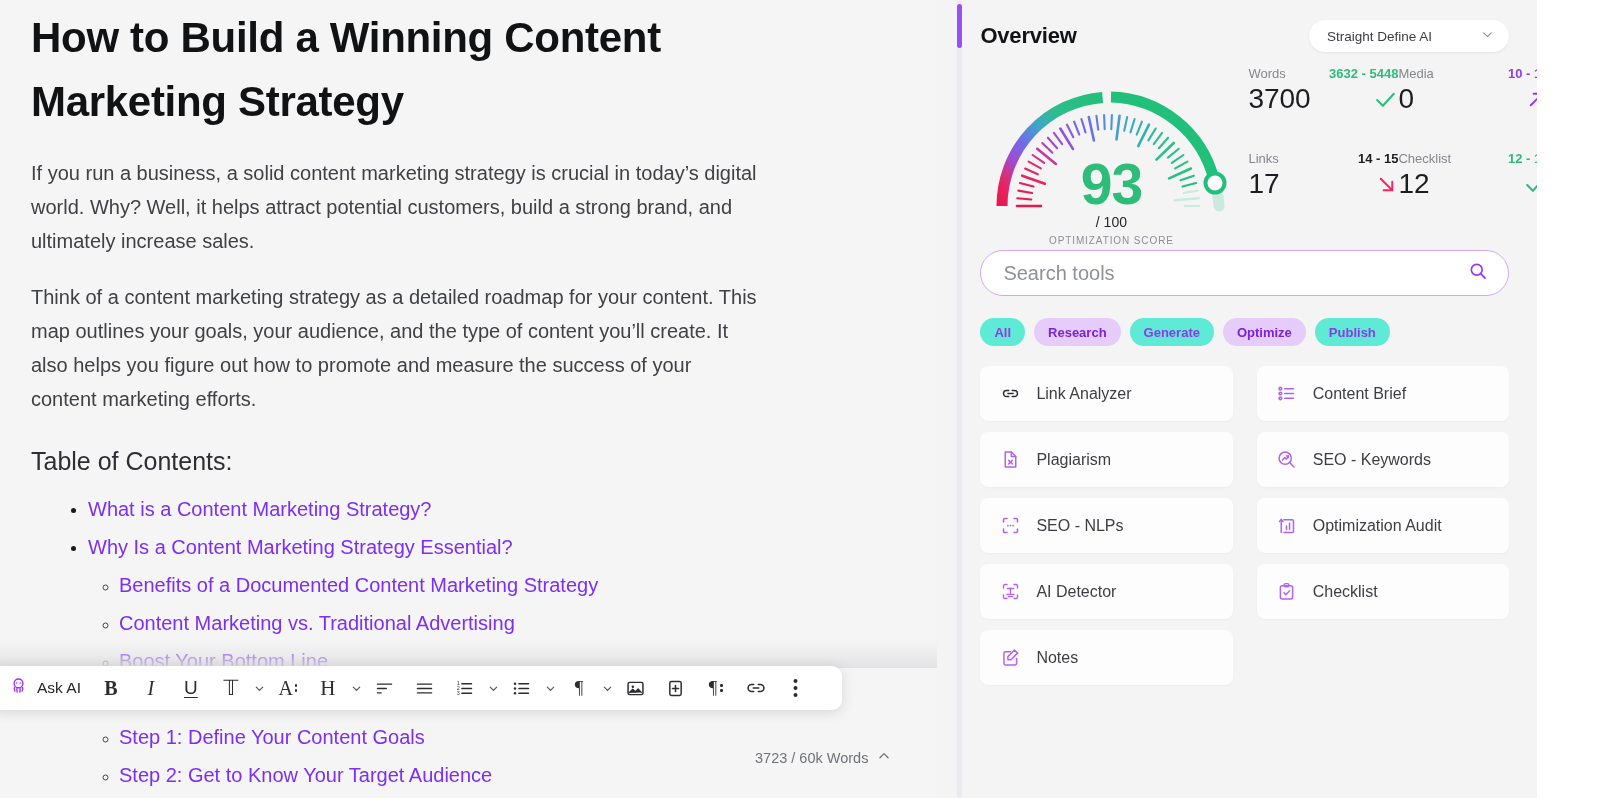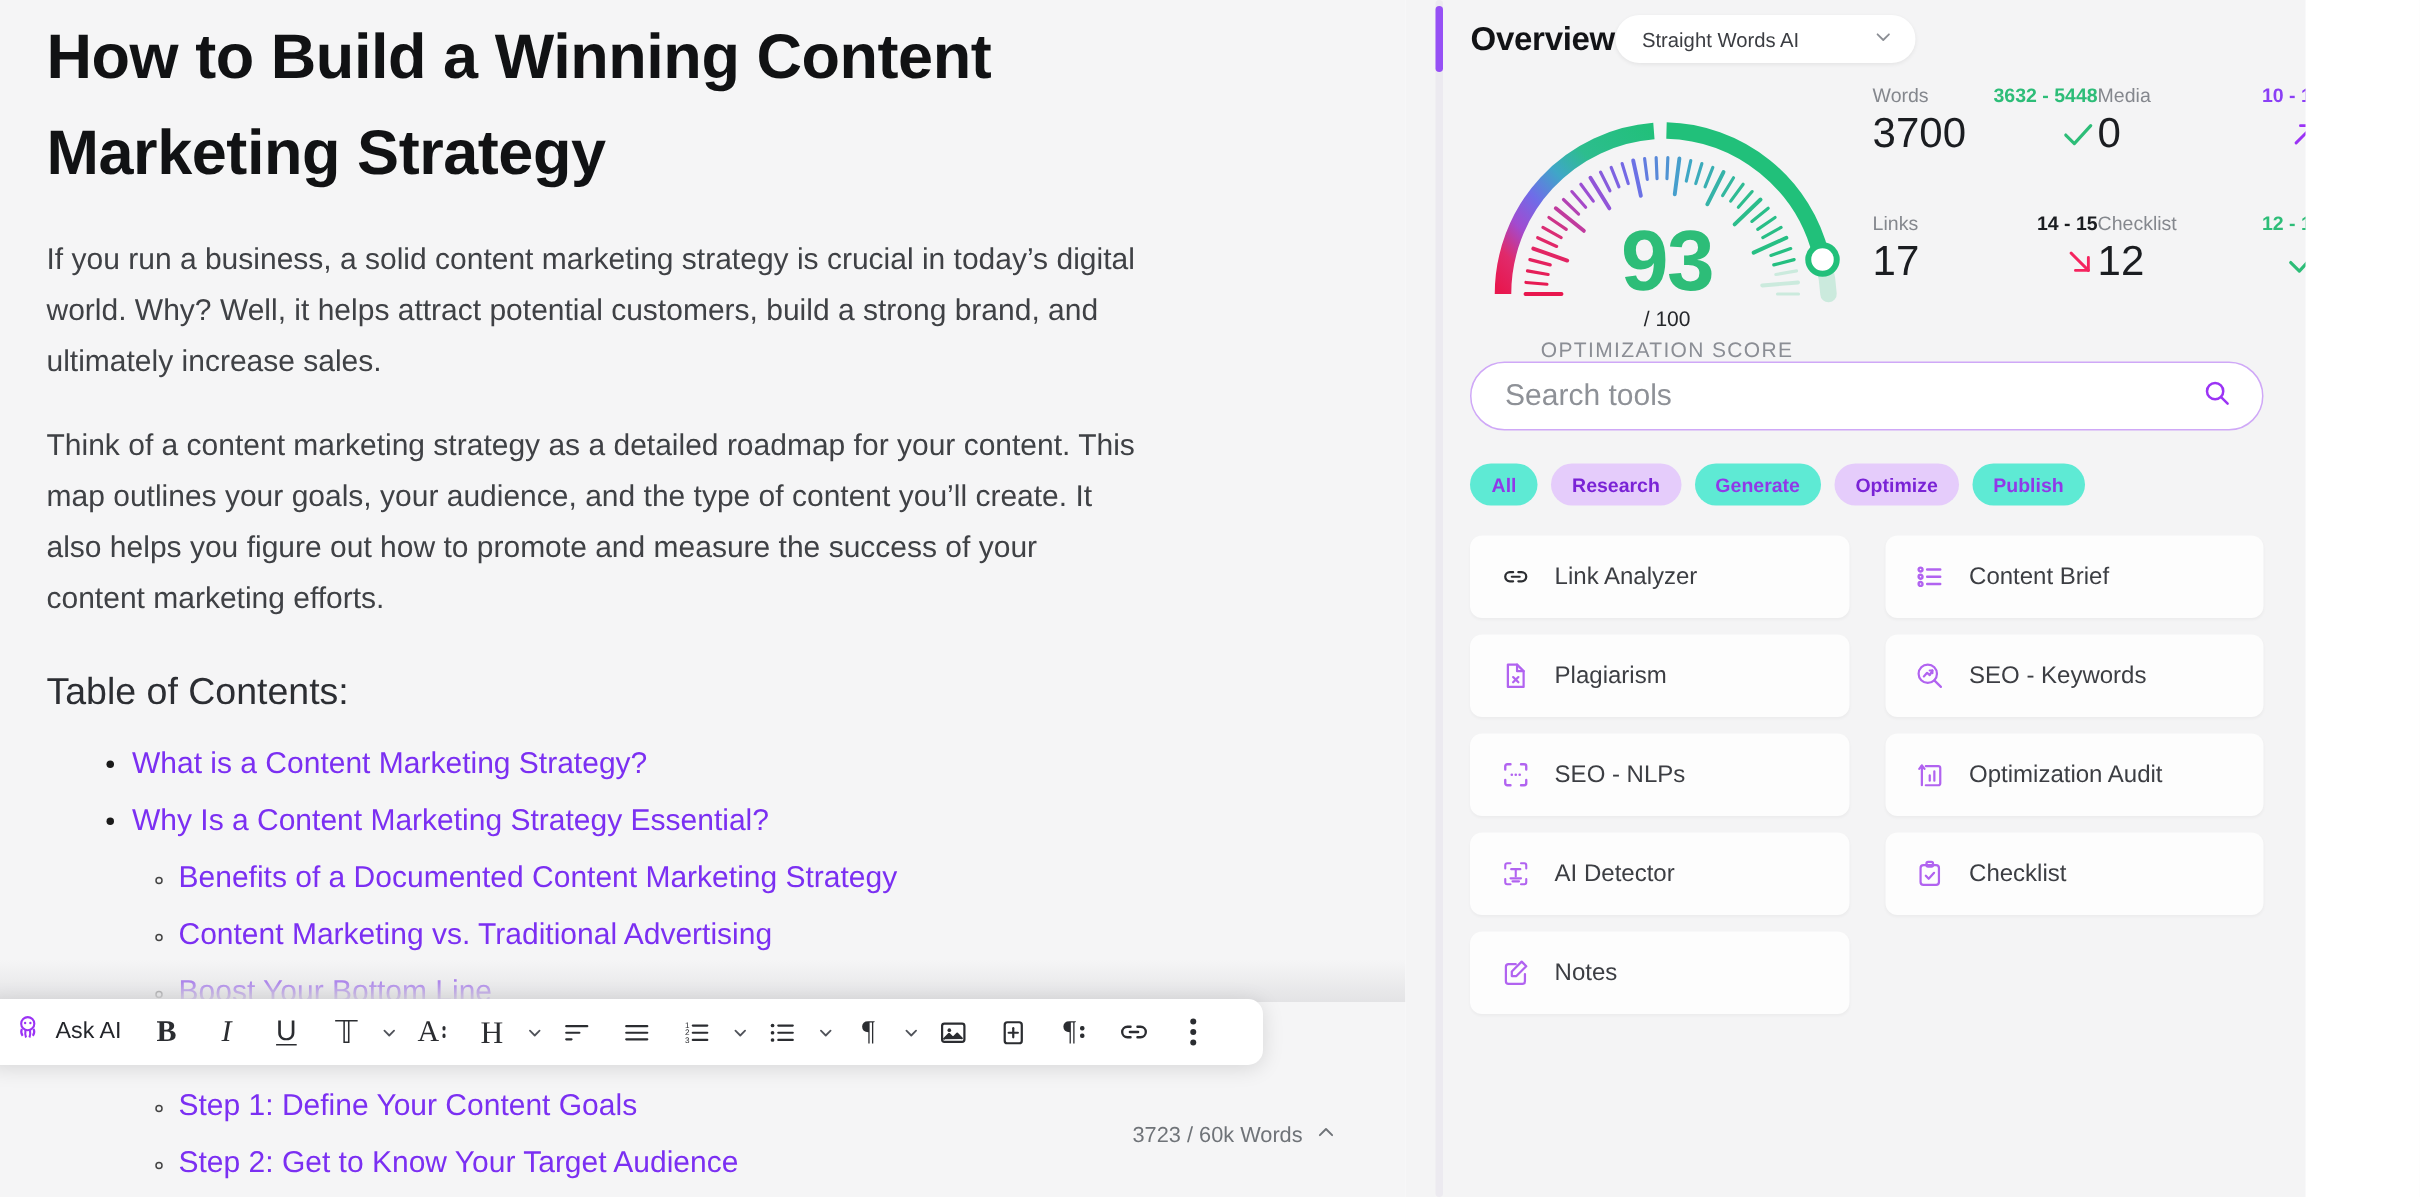--- a/index.html
+++ b/index.html
@@ -121,22 +121,22 @@
   }
   .scrollbar-track {
     position: absolute; left: 20px; top: 0; width: 5px; height: 798px;
     background: #eceaf0; border-radius: 3px;
   }
   .scrollbar-thumb {
     position: absolute; left: 20px; top: 4px; width: 5px; height: 44px;
     background: #9650f5; border-radius: 3px; cursor: pointer;
   }
   .side-header {
-    display: flex; align-items: center; 
-    padding-top: 10px;
+    display: flex; align-items: center; justify-content: space-between;
+    padding-top: 20px;
   }
   .side-title { font-size: 22px; font-weight: 700; color: #121316; letter-spacing: -0.2px; }
   .model-select {
     width: 200px; height: 32px;
     background: #fff; border-radius: 17px;
     display: flex; align-items: center; justify-content: space-between;
     padding: 0 15px 0 18px;
     font-size: 13.5px; color: #3b3d42;
     box-shadow: 0 1px 3px rgba(0,0,0,0.07);
     cursor: pointer;
@@ -145,21 +145,21 @@
 
   
   .score-row { display: flex; align-items: flex-start; margin-top: 8px; }
   .gauge-wrap { width: 262px; position: relative; padding-top: 6px; }
   .gauge-center {
     position: absolute; left: 0; right: 0; top: 96px;
     text-align: center;
   }
   .gauge-score { font-size: 57px; font-weight: 700; color: #2dbd78; line-height: 56px; letter-spacing: -1px;}
   .gauge-outof { font-size: 14px; color: #24262a; margin-top: 2px; }
-  .gauge-caption { font-size: 14px; letter-spacing: 0.9px; color: #8b8e95; margin-top: 5px; }
+  .gauge-caption { font-size: 10px; letter-spacing: 0.9px; color: #8b8e95; margin-top: 5px; }
 
   .metrics {
     flex: 1; padding-top: 6px; padding-left: 6px;
   }
   .metrics-grid {
     display: grid;
     grid-template-columns: 1fr 1fr;
     row-gap: 36px;
   }
   .metric { }
@@ -419,21 +419,21 @@
   </div>
 
   <div class="side-pane">
 
     <div class="scrollbar-track"></div>
     <div class="scrollbar-thumb"></div>
 
     <div class="side-header">
       <div class="side-title">Overview</div>
       <div class="model-select">
-        <span>Straight Words AI</span>
+        <span>Straight Define AI</span>
         <span class="chev">
           <svg width="13" height="13" viewBox="0 0 24 24" fill="none" stroke="#8b8e94" stroke-width="2.2" stroke-linecap="round" stroke-linejoin="round">
               <polyline points="5 9 12 16 19 9"></polyline>
             </svg>
         </span>
       </div>
     </div>
 
     <div class="score-row">
 

